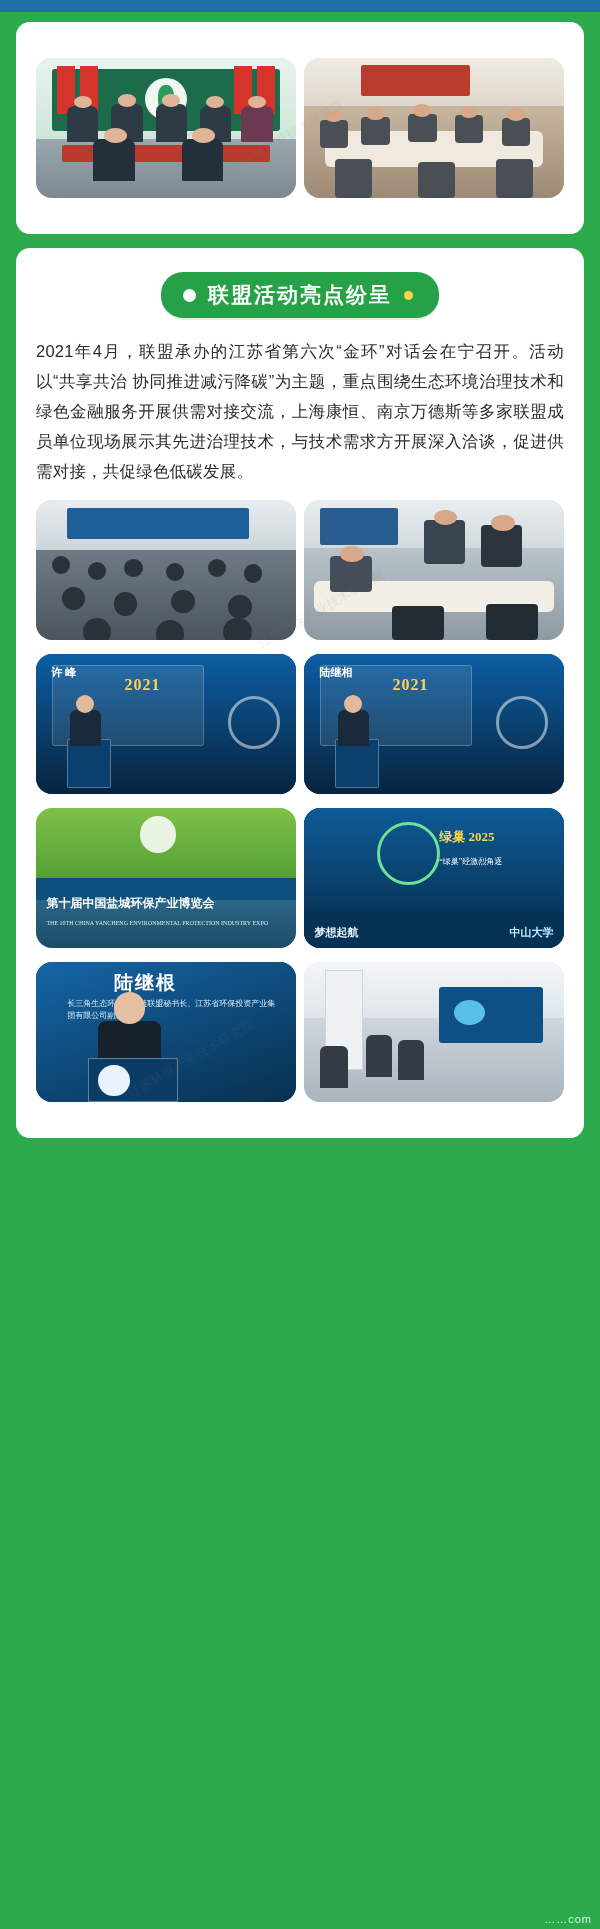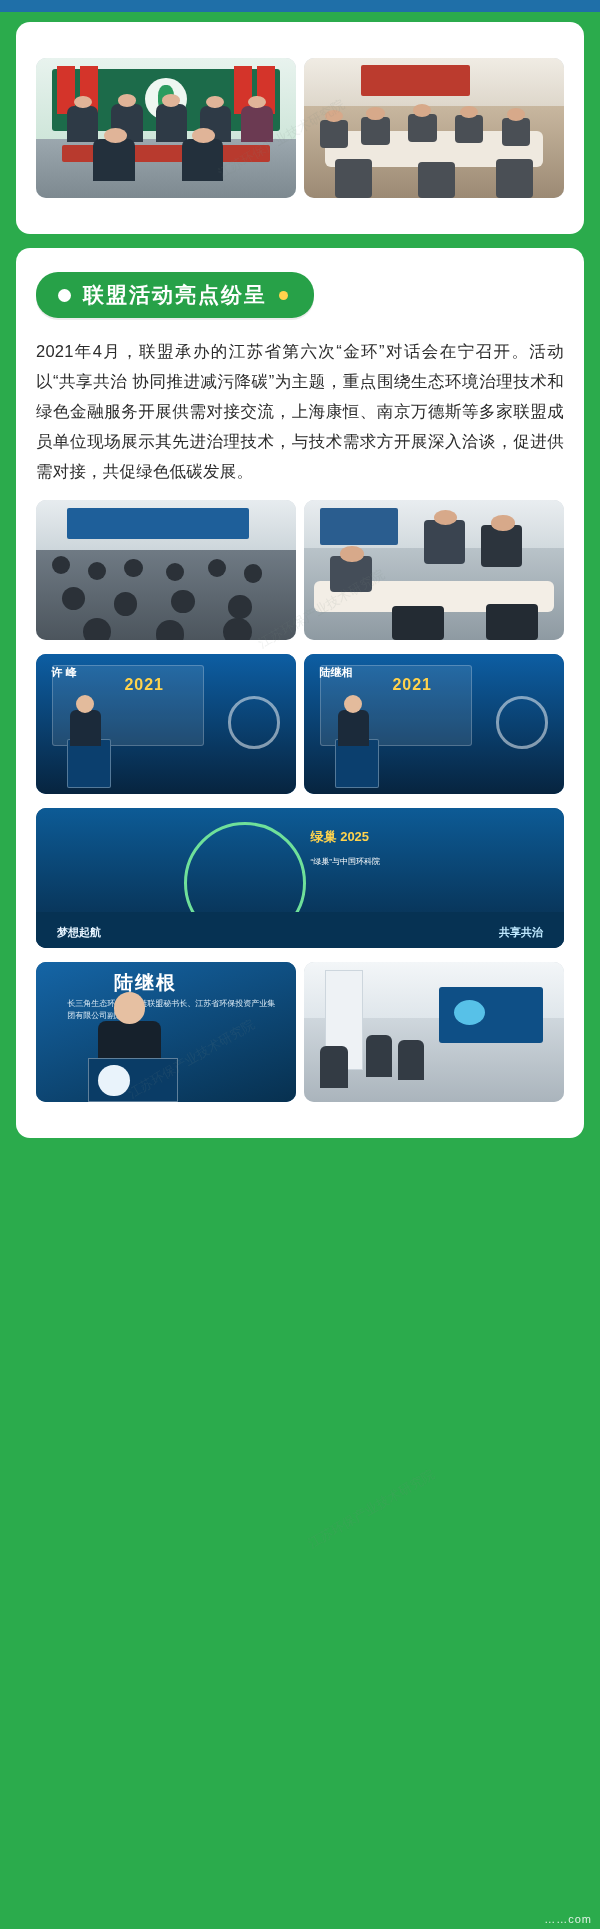--- a/index.html
+++ b/index.html
@@ -53,23 +53,24 @@
     padding: 1px 2px;
     border-radius: 2px;
   }
   .imgrow {
     display: flex;
     gap: 8px;
     margin: 14px 0 14px 0;
   }
   .imgrow .ph {
     flex: 1 1 0;
-    border-radius: 10px;
+    border-radius: 16px;
     overflow: hidden;
     position: relative;
+    font-family: Liberation Serif, serif;
   }
   .ph {
     background: #cfd6dc;
     height: 140px;
   }
 
   
   .ph-inner { position: absolute; inset: 0; }
   .sky { position:absolute; left:0; right:0; top:0; }
   .floor { position:absolute; left:0; right:0; bottom:0; }
@@ -140,21 +141,21 @@
 
   
   .p-booth .sky { height:40%; background:linear-gradient(180deg,#f3f6f8,#dfe6eb); }
   .p-booth .floor { height:60%; background:linear-gradient(180deg,#cfd7dd,#aab4bc); }
   .p-booth .scr { position:absolute; left:52%; top:18%; width:40%; height:40%; background:#0e4f86; border-radius:3px;}
   .p-booth .scr:after{content:"";position:absolute;left:14%;top:22%;width:30%;height:45%;background:#57c1e8;border-radius:50%;}
   .p-booth .pillar { position:absolute; left:8%; top:6%; width:14%; height:70%; background:#eef2f5; border:1px solid #cdd6dd;}
   .p-booth .visitor { position:absolute; background:#333b44; border-radius:6px 6px 0 0;}
 
   
-  .pill-wrap { display:flex; margin: 6px 0 18px 0; }
+  .pill-wrap { display:flex; justify-content:center; margin: 6px 0 18px 0; }
   .pill {
     background:#27a148;
     color:#ffffff;
     font-size:21px;
     font-weight:bold;
     letter-spacing:2px;
     padding:9px 26px 9px 22px;
     border-radius:22px;
     display:flex;
     align-items:center;
@@ -325,29 +326,39 @@
           <div class="ring"></div>
           <div class="podium"></div>
           <div class="spk"></div>
           <div class="spkhead"></div>
         </div>
       </div>
     </div>
 
 
     <div class="imgrow">
+      <div class="ph p-expo">
+        <div class="ph-inner">
+          <div class="sky"></div>
+          <div class="floor"></div>
+          <div class="seal"></div>
+          <div class="band"></div>
+          <div class="txt">第十届中国盐城环保产业博览会</div>
+          <div class="sub">THE 10TH CHINA YANCHENG ENVIRONMENTAL PROTECTION INDUSTRY EXPO</div>
+        </div>
+      </div>
       <div class="ph p-contest">
         <div class="ph-inner">
           <div class="wall"></div>
           <div class="circle"></div>
           <div class="t1">绿巢 2025</div>
-          <div class="t2">“绿巢”与中国环科院</div>
+          <div class="t2">“绿巢”经激烈角逐</div>
           <div class="foot"></div>
           <div class="fl">梦想起航</div>
-          <div class="fr">共享共治</div>
+          <div class="fr">中山大学</div>
         </div>
       </div>
     </div>
 
     <div class="imgrow">
       <div class="ph p-portrait">
         <div class="ph-inner">
           <div class="wall"></div>
           <div class="name">陆继根</div>
           <div class="role">长三角生态环保产业链联盟秘书长、江苏省环保投资产业集团有限公司副总经理</div>

